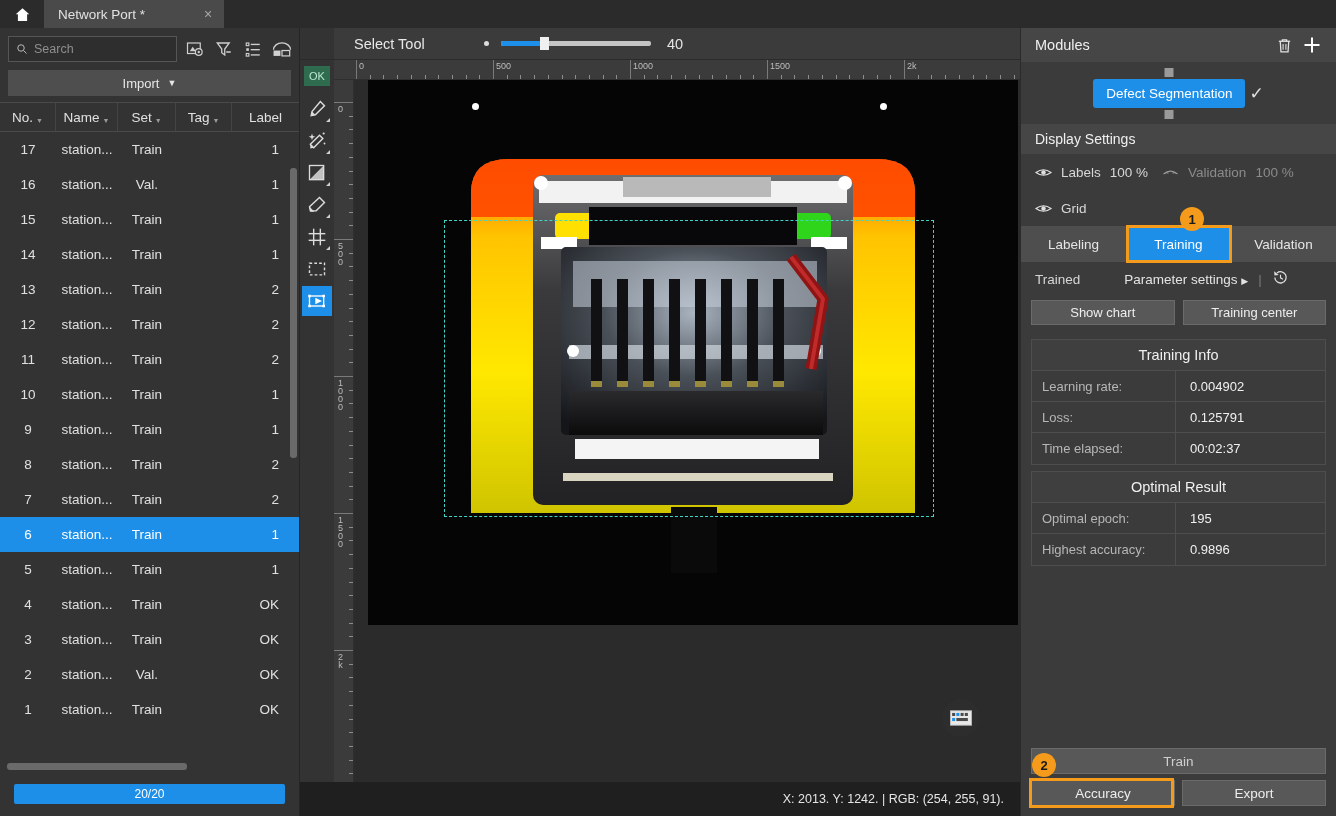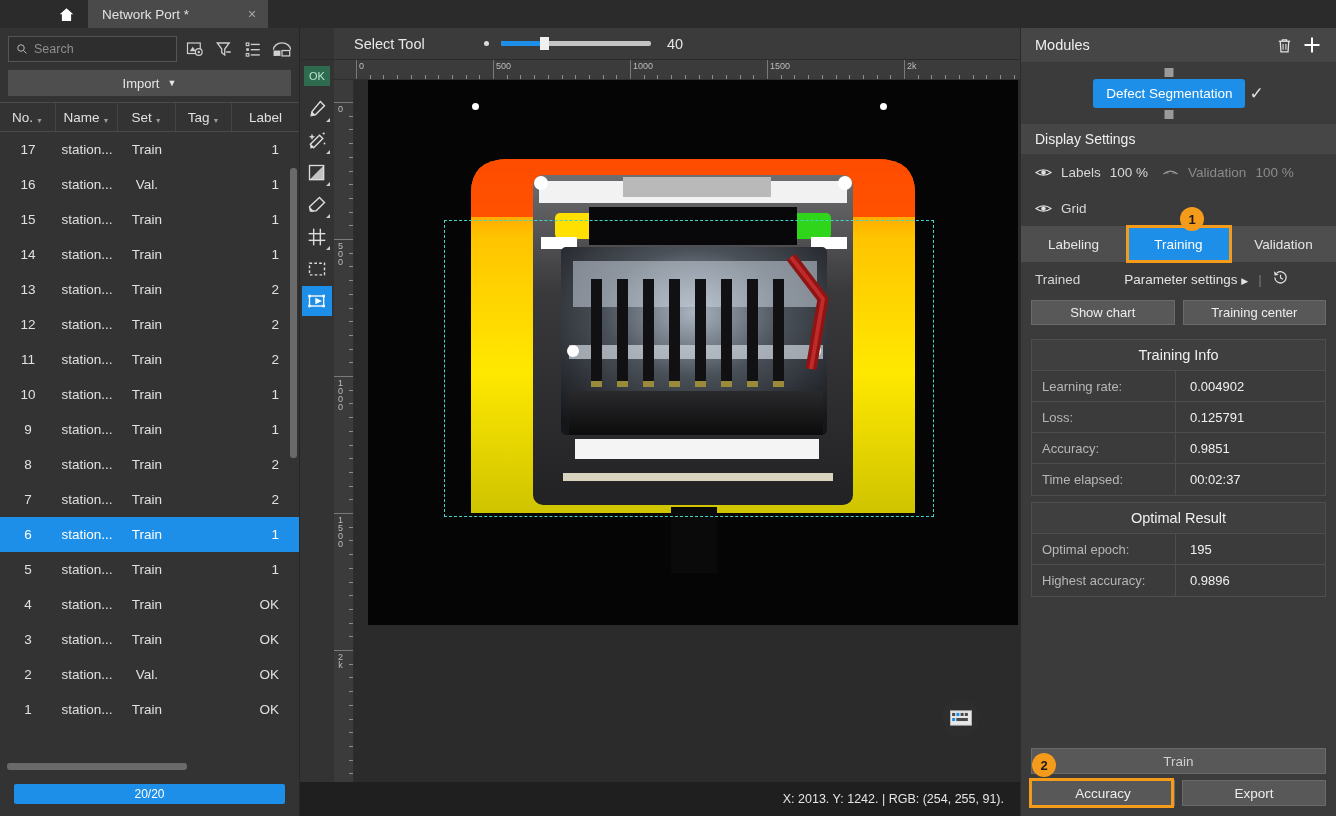--- a/index.html
+++ b/index.html
@@ -7,21 +7,21 @@
   html, body {
     width: 1336px; height: 816px;
     background: #2b2b2b;
     font-family: "Liberation Sans", sans-serif;
     color: #d8d8d8;
     overflow: hidden;
   }
   #app { position: relative; width: 1336px; height: 816px; display: flex; flex-direction: column; }
 
   
-  .tabbar { height: 28px; background: #2b2b2b; display: flex; align-items: stretch; flex: 0 0 28px; padding-left: 44px; }
+  .tabbar { height: 28px; background: #2b2b2b; display: flex; align-items: stretch; flex: 0 0 28px; }
   .home-btn { width: 44px; display: flex; align-items: center; justify-content: center; background: #2b2b2b; }
   .doc-tab {
     min-width: 180px; background: #4a4a4a; display: flex; align-items: center;
     padding: 0 8px 0 14px; gap: 10px; font-size: 13.5px; color: #e2e2e2;
   }
   .doc-tab .title { flex: 1; text-align: left; }
   .doc-tab .close { color: #a8a8a8; font-size: 14px; width: 16px; text-align: center; }
 
   
   .body { flex: 1; display: flex; min-height: 0; }
@@ -788,24 +788,20 @@
         <div id="training-info-rows">
             <div class="info-row">
               <div class="info-k">Learning rate:</div>
               <div class="info-v">0.004902</div>
             </div>
             <div class="info-row">
               <div class="info-k">Loss:</div>
               <div class="info-v">0.125791</div>
             </div>
             <div class="info-row">
-              <div class="info-k">Accuracy:</div>
-              <div class="info-v">0.9851</div>
-            </div>
-            <div class="info-row">
               <div class="info-k">Time elapsed:</div>
               <div class="info-v">00:02:37</div>
             </div>
           </div>
       </div>
 
       <div class="info-tbl">
         <div class="info-title">Optimal Result</div>
         <div id="optimal-result-rows">
             <div class="info-row">

